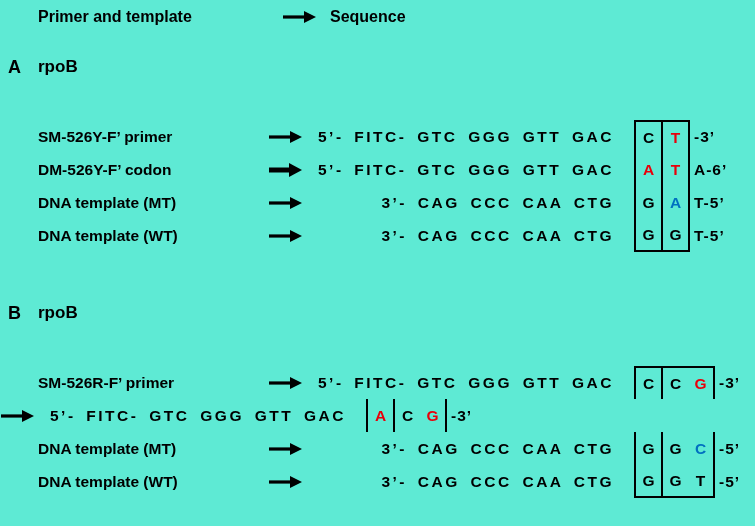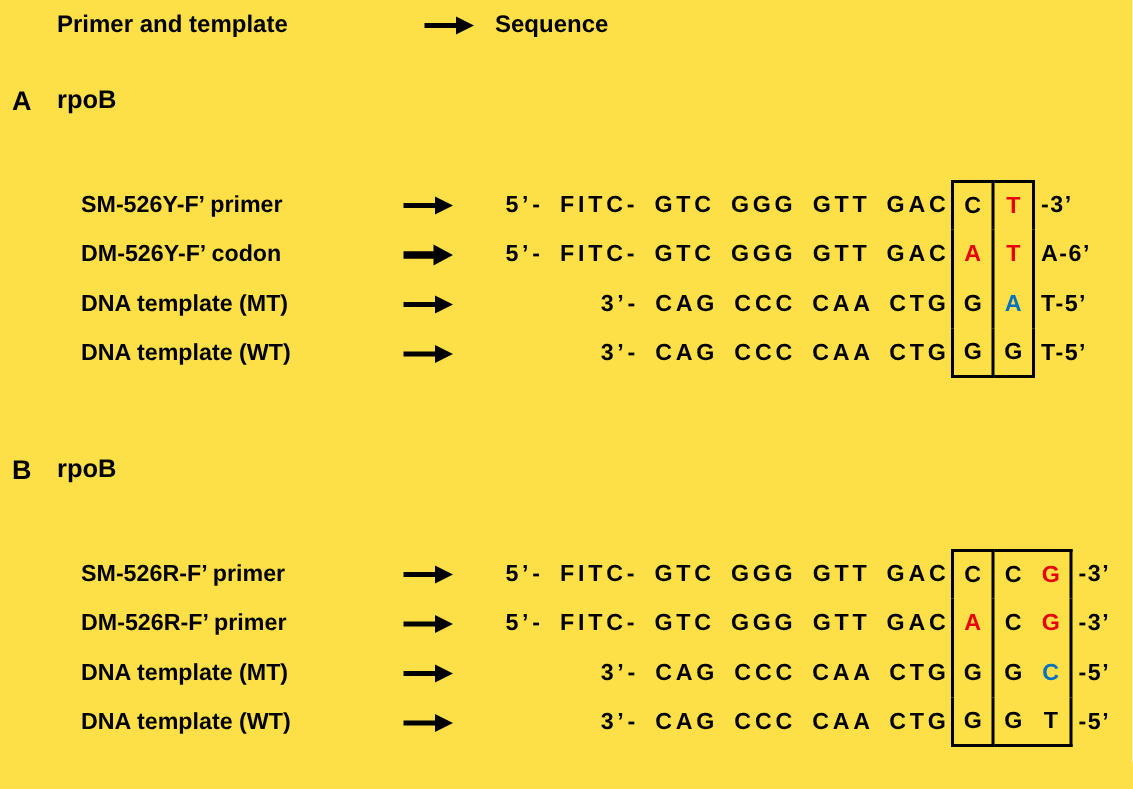--- a/index.html
+++ b/index.html
@@ -1,37 +1,37 @@
 <!DOCTYPE html>
 <html><head>
 <meta charset="utf-8">
 <style>
   html,body{margin:0;padding:0;background:#ffffff;}
   body{font-family:"Liberation Sans",sans-serif;color:#000;}
-  #figure{position:relative;width:755px;height:526px;background:#fde047;overflow:hidden;}
+  #figure{position:relative;width:755px;height:526px;background:#5eead4;overflow:hidden;}
 
   .header-row{position:absolute;top:4px;left:0;display:flex;align-items:center;height:26px;padding-left:38px;font-weight:700;font-size:16px;}
   .header-label{width:244px;}
   .header-arrow{width:48px;display:flex;align-items:center;}
 
   .section{position:absolute;left:0;width:755px;}
   #section-A{top:54px;}
   #section-B{top:300px;}
 
   .section-title{display:flex;align-items:center;height:26px;padding-left:8px;font-weight:700;font-size:17px;}
   .section-marker{width:30px;font-size:18px;}
   .gene{}
 
   .rows{margin-top:40px;}
   .seq-row{display:flex;height:33px;}
-  .row-label{width:268px;padding-left:54px;box-sizing:border-box;display:flex;align-items:center;font-weight:700;font-size:15.5px;}
+  .row-label{width:268px;padding-left:38px;box-sizing:border-box;display:flex;align-items:center;font-weight:700;font-size:15.5px;}
   .row-arrow{width:62px;display:flex;align-items:center;}
 
   .seq{font-weight:700;font-size:15.5px;letter-spacing:2.5px;word-spacing:4px;white-space:pre;}
-  .row-prefix{width:304px;box-sizing:border-box;display:flex;align-items:center;justify-content:flex-end;padding-right:1px;}
+  .row-prefix{width:304px;box-sizing:border-box;display:flex;align-items:center;justify-content:flex-end;padding-right:20px;}
 
   .box-group{display:flex;}
   .box-cell{display:flex;align-items:center;border-right:2px solid #000;}
   .box-cell:first-child{border-left:2px solid #000;}
   .row-first .box-cell{border-top:2px solid #000;}
   .row-last .box-cell{border-bottom:2px solid #000;}
   .box-char{width:25px;text-align:center;letter-spacing:0;display:block;}
 
   .row-suffix{display:flex;align-items:center;padding-left:4px;letter-spacing:1px;}
 </style>
@@ -156,21 +156,20 @@
                 <span class="box-char seq" style="color: rgb(0, 0, 0);">C</span>
               </div>
               <div class="box-cell">
                 <span class="box-char seq" style="color: rgb(0, 0, 0);">C</span>
                 <span class="box-char seq" style="color: rgb(232, 0, 11);">G</span>
               </div>
             </div>
             <div class="row-suffix seq">-3’</div>
           </div>
           <div class="seq-row">
-            <div class="row-label">DM-526R-F’ primer</div>
             <div class="row-arrow">
               <svg width="34" height="16" viewBox="0 0 34 16">
                 <line x1="1" y1="8" x2="24" y2="8" stroke="#000" stroke-width="3.2"></line>
                 <polygon points="22,2 34,8 22,14" fill="#000"></polygon>
               </svg>
             </div>
             <div class="row-prefix seq">5’- FITC- GTC GGG GTT GAC</div>
             <div class="box-group">
               <div class="box-cell">
                 <span class="box-char seq" style="color: rgb(232, 0, 11);">A</span>

